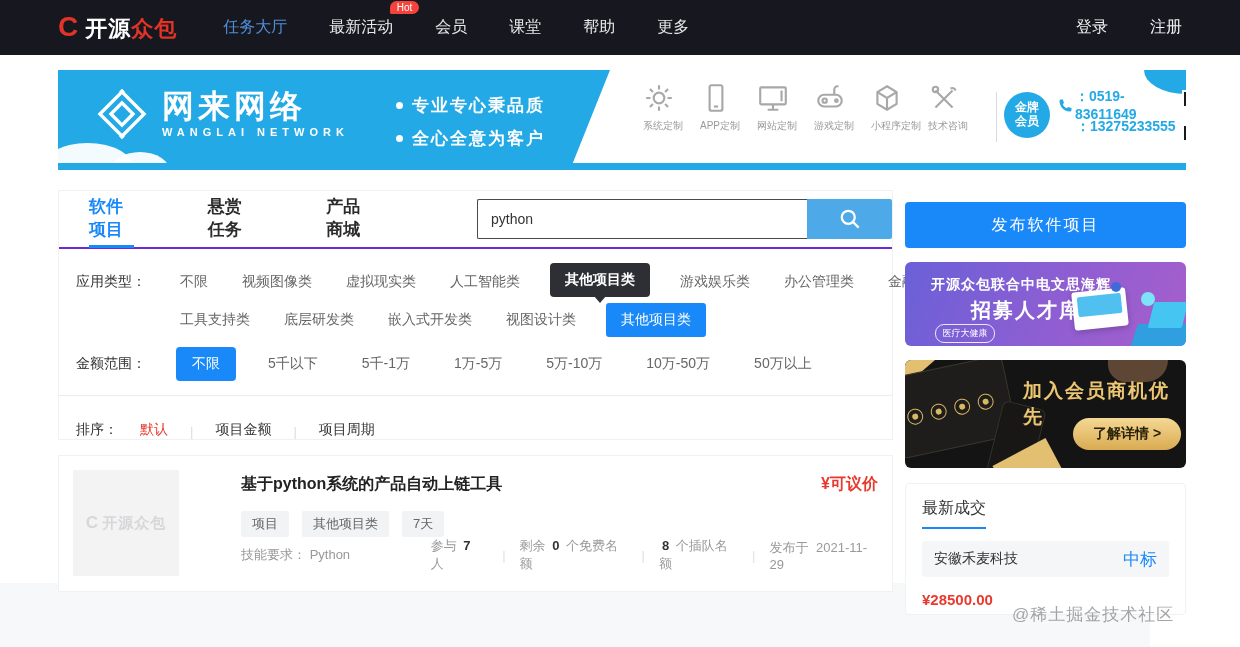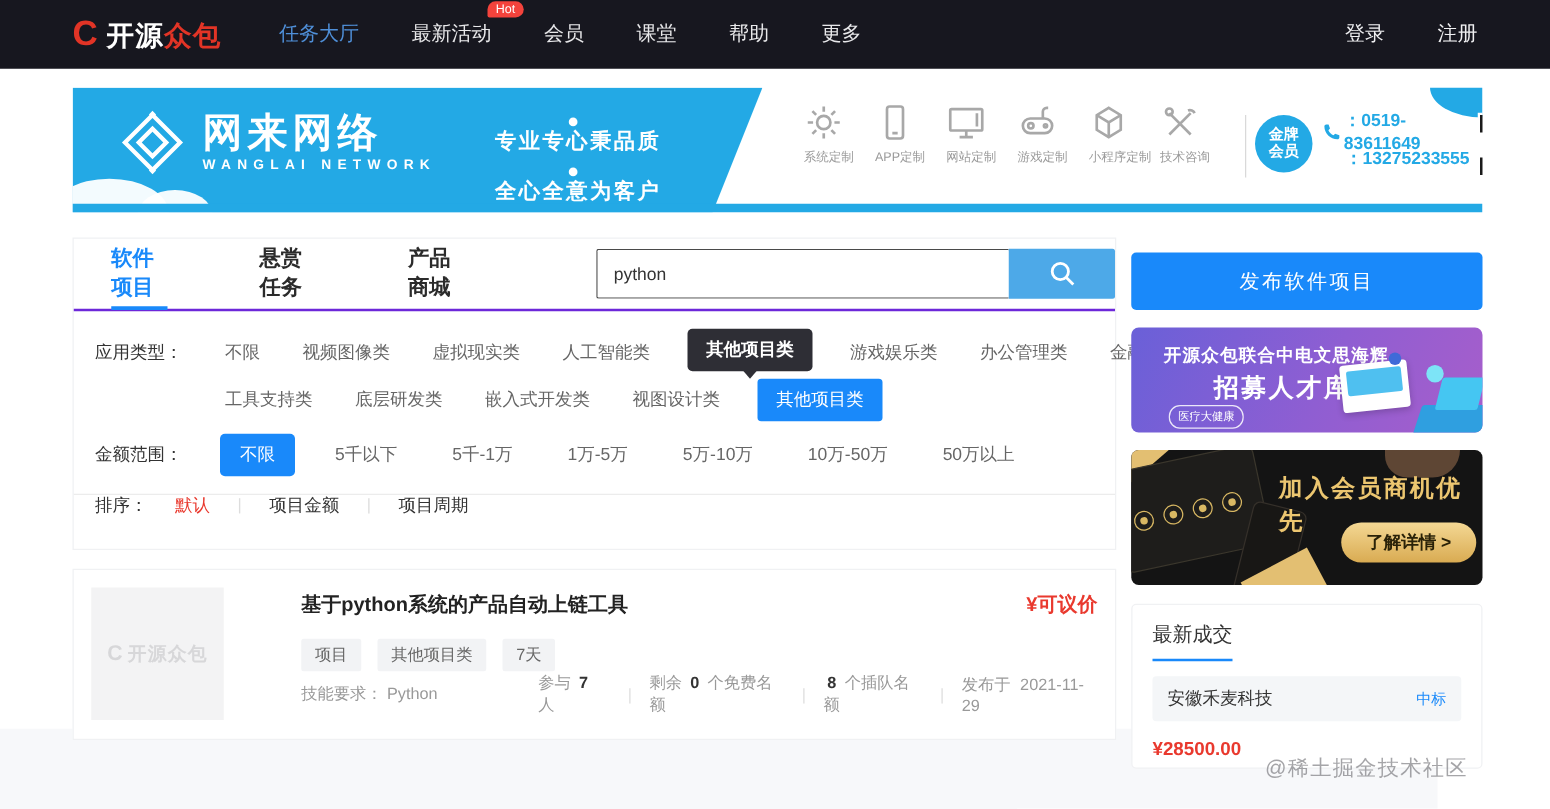--- a/index.html
+++ b/index.html
@@ -30,21 +30,21 @@
   .c2 { width:60px; height:40px; left:52px; bottom:-22px; }
   .hero-strip { position:absolute; left:0; right:0; bottom:0; height:7px; background:#23a9e5; }
   .hero-corner { position:absolute; top:0; right:0; width:42px; height:24px; background:#23a9e5;
     border-bottom-left-radius:100%; }
   .brand { position:absolute; left:38px; top:18px; display:flex; align-items:center; }
   .brand svg { margin-right:14px; }
   .brand-cn { color:#fff; font-size:32px; font-weight:900; letter-spacing:4px; line-height:1; }
   .brand-en { color:#fff; font-size:11px; font-weight:700; letter-spacing:5px; margin-top:4px; }
   .slogans { position:absolute; left:338px; top:24px; }
   .slogan { display:flex; align-items:center; color:#fff; font-size:17px; font-weight:600;
-    margin-bottom:10px; letter-spacing:2px;flex-direction:column; }
+    margin-bottom:10px; letter-spacing:2px; }
   .dot { width:7px; height:7px; border-radius:50%; background:#fff; margin-right:9px; }
   .services { position:absolute; left:585px; top:12px; display:flex; }
   .service { width:57px; display:flex; flex-direction:column; align-items:flex-start; margin-right:0; }
   .service svg { width:32px; height:32px; }
   .service-label { color:#9a9a9a; font-size:10px; margin-top:5px; white-space:nowrap; }
   .hero-divider { position:absolute; left:938px; top:22px; width:1px; height:50px; background:#d9d9d9; }
   .gold-badge { position:absolute; left:946px; top:22px; width:46px; height:46px; border-radius:50%;
     background:#23a9e5; color:#fff; font-size:12px; font-weight:700; display:flex;
     flex-direction:column; align-items:center; justify-content:center; line-height:1.15; }
   .phones { position:absolute; left:1000px; top:24px; }
@@ -85,21 +85,21 @@
   .tooltip:after { content:""; position:absolute; left:50%; bottom:-6px; margin-left:-6px;
     border-left:6px solid transparent; border-right:6px solid transparent;
     border-top:7px solid #2e2e35; }
   .row2 { margin-left:100px; margin-top:2px; margin-bottom:10px; }
   .sel-btn { background:#1989fa; color:#fff; font-size:14px; padding:8px 15px; border-radius:3px;
     cursor:pointer; white-space:nowrap; }
   .amount-row { margin:8px 0 14px 0; }
   .amount-sel { background:#1989fa; color:#fff; font-size:14px; padding:8px 16px; border-radius:4px;
     cursor:pointer; margin-right:32px; }
   .amount-item { font-size:14px; color:#666; margin-right:44px; cursor:pointer; white-space:nowrap; }
-  .sort-row { border-top:1px solid #ececec; height:44px; display:flex; align-items:flex-start;
+  .sort-row { border-top:1px solid #ececec; height:44px; display:flex; align-items:flex-end;
     padding-left:17px; }
   .sort-label { font-size:14px; color:#333; margin-right:22px; }
   .sort-item { font-size:14px; color:#333; cursor:pointer; }
   .sort-item.active { color:#e9392e; }
   .sep { color:#ddd; margin:0 22px; font-size:13px; }
 
   
   .project-card { margin-top:15px; background:#fff; border:1px solid #f0f1f3; height:137px;
     padding:14px; display:flex; }
   .thumb { width:106px; height:106px; background:#f3f3f4; display:flex; align-items:center;
@@ -165,21 +165,21 @@
   .vip-hand { position:absolute; right:18px; top:0; width:60px; height:22px; background:#6b4f3a;
     border-radius:0 0 30px 24px; opacity:.85; }
 
   .deals { margin-top:15px; background:#fff; border:1px solid #f0f1f3; border-radius:4px;
     padding:14px 16px; position:relative; height:132px; }
   .deals-title { font-size:16px; color:#333; display:inline-block; padding-bottom:8px;
     border-bottom:2px solid #1989fa; }
   .deal-row { margin-top:12px; background:#f4f6f8; border-radius:3px; height:36px; display:flex;
     align-items:center; padding:0 12px; }
   .deal-company { font-size:14px; color:#333; }
-  .deal-status { margin-left:auto; font-size:12px; color:#1989fa;text-align:right; }
+  .deal-status { margin-left:auto; font-size:17px; color:#1989fa;text-align:right; }
   .deal-amount { margin-top:14px; color:#e9392e; font-size:15px; font-weight:600; }
 
   .watermark { position:absolute; left:1012px; top:603px; color:rgba(110,110,115,.62);
     font-size:17px; z-index:60; pointer-events:none; letter-spacing:1px; }
 </style>
 </head>
 <body>
 
 <div class="topbar">
   <div class="logo">

